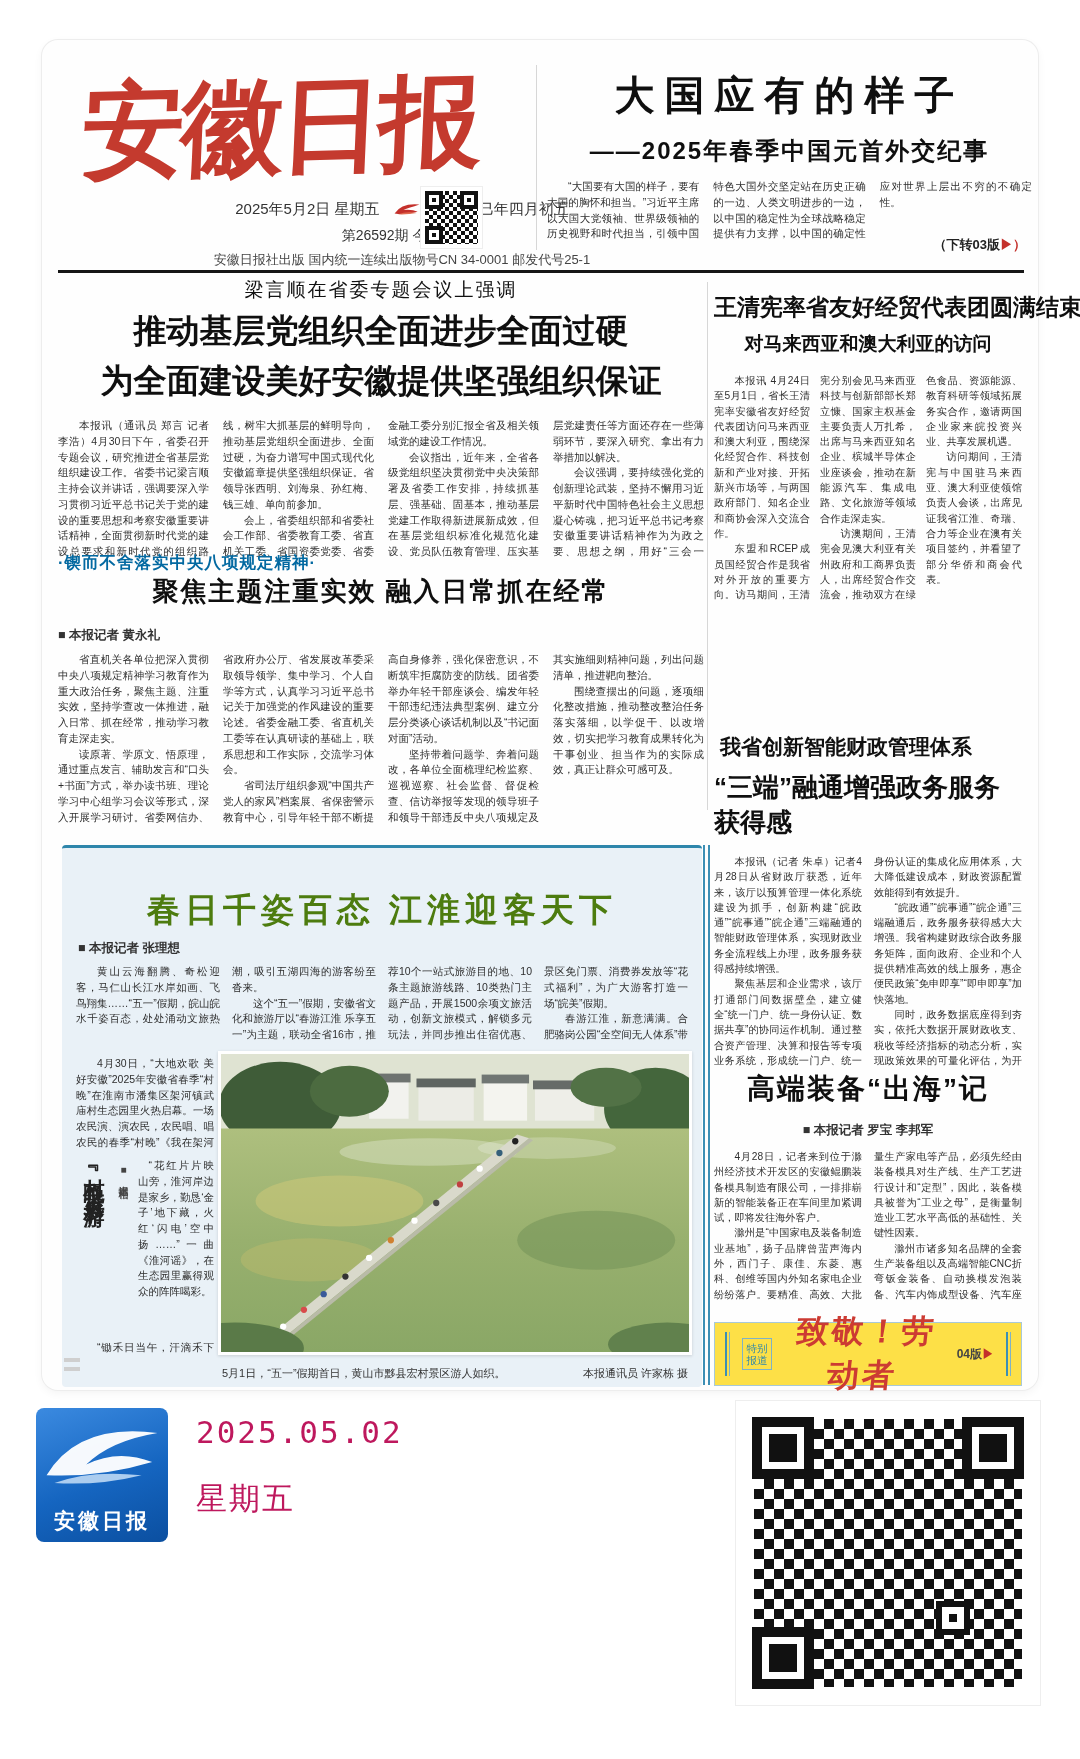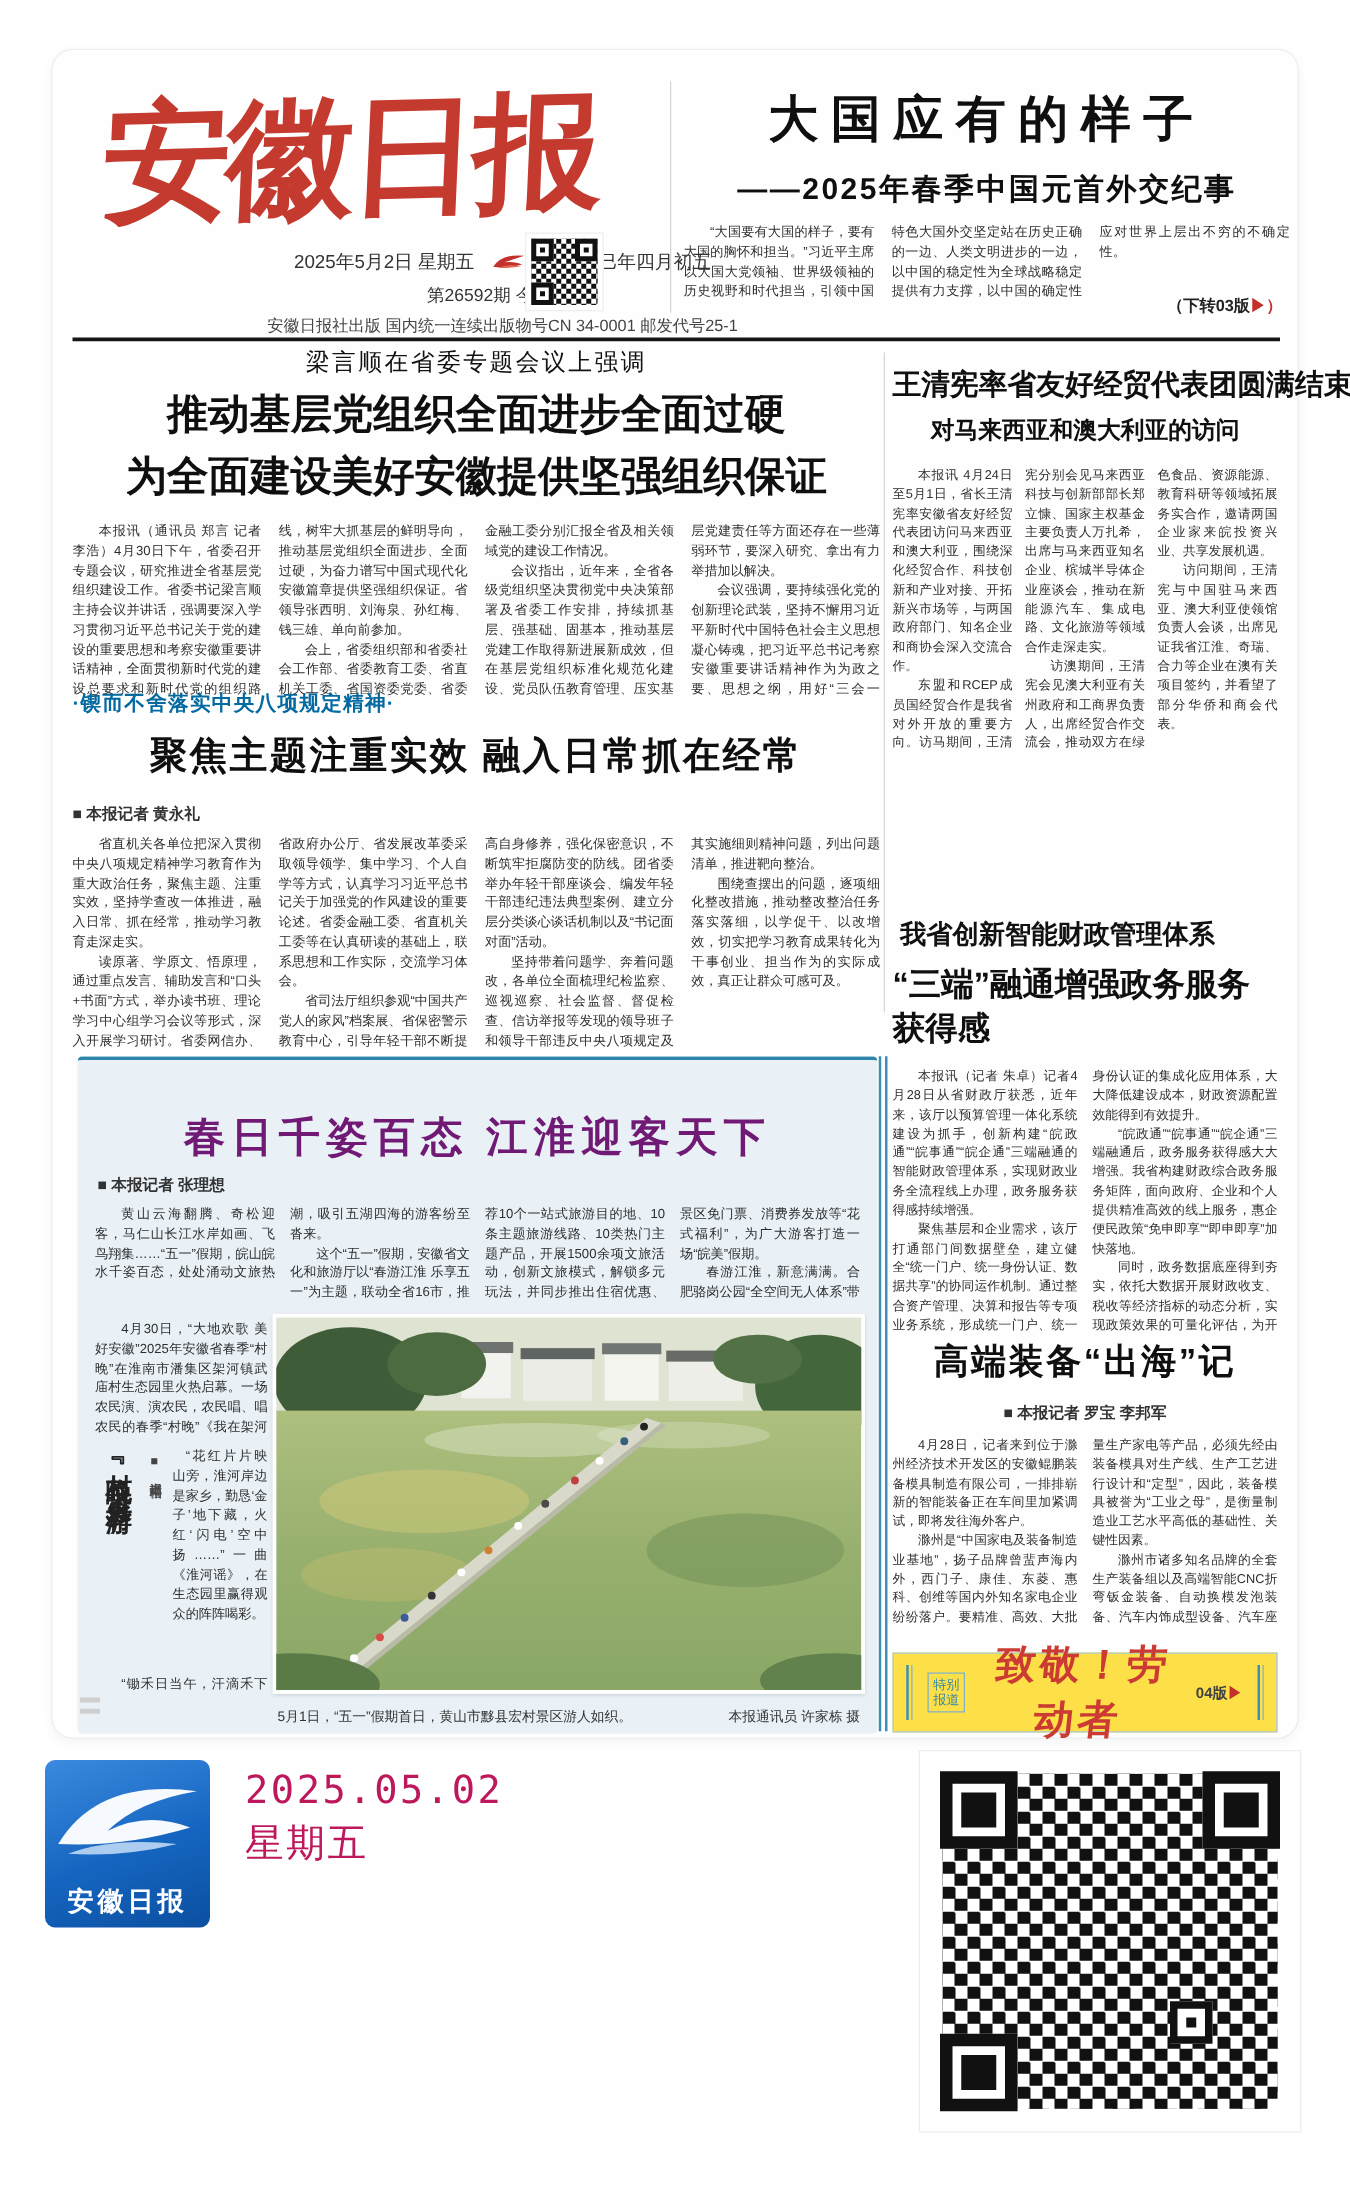--- a/index.html
+++ b/index.html
@@ -31,21 +31,21 @@
 
   .hairline-v { width:1px; background:#d7d7d7; }
   .rule-black { background:#161616; }
   .kicker { font-size:19px; text-align:center; color:#111; letter-spacing:2px; }
   .headline { font-weight:bold; color:#0f0f0f; text-align:center; white-space:nowrap; }
   .byline { font-size:12.5px; font-weight:bold; color:#333; }
   .red-kicker { font-size:16.5px; font-weight:bold; color:#0369a1; letter-spacing:1px; }
 
   
   .feature { background:#e9f1f7; border-top:3px solid #2e86ab; border-radius:4px; }
-  .feat-h { font-size:33px; font-weight:bold; color:#701a75; letter-spacing:5px; text-align:center; white-space:nowrap; }
+  .feat-h { font-size:33px; font-weight:bold; color:#4d7c0f; letter-spacing:5px; text-align:center; white-space:nowrap; }
   .vtitle { writing-mode:vertical-rl; font-size:21px; font-weight:bold; color:#222; letter-spacing:4px; }
   .vby { writing-mode:vertical-rl; font-size:10px; color:#444; margin-top:6px; }
   .caption { font-size:11px; color:#333; }
   .credit { font-size:11px; color:#333; }
 
   
   .blue-div { width:7px; border-left:2px solid #3c8fb5; border-right:2px solid #3c8fb5; }
 
   
   .special { background:#fde047; border:1px solid #a8c9d8; display:flex; align-items:center; padding:0 10px; gap:12px; }
@@ -130,21 +130,21 @@
       <div class="body-text cols4" style="margin-top:14px; height:142px;">
         <p>本报讯（通讯员 郑言 记者 李浩）4月30日下午，省委召开专题会议，研究推进全省基层党组织建设工作。省委书记梁言顺主持会议并讲话，强调要深入学习贯彻习近平总书记关于党的建设的重要思想和考察安徽重要讲话精神，全面贯彻新时代党的建设总要求和新时代党的组织路线，树牢大抓基层的鲜明导向，推动基层党组织全面进步、全面过硬，为奋力谱写中国式现代化安徽篇章提供坚强组织保证。省领导张西明、刘海泉、孙红梅、钱三雄、单向前参加。</p>
         <p>会上，省委组织部和省委社会工作部、省委教育工委、省直机关工委、省国资委党委、省委金融工委分别汇报全省及相关领域党的建设工作情况。</p>
         <p>会议指出，近年来，全省各级党组织坚决贯彻党中央决策部署及省委工作安排，持续抓基层、强基础、固基本，推动基层党建工作取得新进展新成效，但在基层党组织标准化规范化建设、党员队伍教育管理、压实基层党建责任等方面还存在一些薄弱环节，要深入研究、拿出有力举措加以解决。</p>
         <p>会议强调，要持续强化党的创新理论武装，坚持不懈用习近平新时代中国特色社会主义思想凝心铸魂，把习近平总书记考察安徽重要讲话精神作为为政之要、思想之纲，用好“三会一课”、主题党日等形式，把基层党组织建设成为坚强战斗堡垒。要扎实开展深入贯彻中央八项规定精神学习教育，以严的标准、严的要求一体推进学查改，注重开门搞教育，真正让群众可感可及。要不断健全上下贯通、执行有力的基层党建责任链条，强化基层组织功能，加大基层保障力度，推动各项任务一贯到底、落地见效。</p>
       </div>
     </div>
 
     <div class="abs" style="left:16px; top:512px; width:646px;">
       <div class="red-kicker">·锲而不舍落实中央八项规定精神·</div>
-      <div class="headline" style="font-size:30px; margin-top:10px; letter-spacing:2px;">聚焦主题注重实效 融入日常抓在经常</div>
+      <div class="headline" style="font-size:26px; letter-spacing:2px;">聚焦主题注重实效 融入日常抓在经常</div>
       <div class="byline" style="margin-top:18px;">■ 本报记者 黄永礼</div>
       <div class="body-text cols4" style="margin-top:8px; height:180px;">
         <p>省直机关各单位把深入贯彻中央八项规定精神学习教育作为重大政治任务，聚焦主题、注重实效，坚持学查改一体推进，融入日常、抓在经常，推动学习教育走深走实。</p>
         <p>读原著、学原文、悟原理，通过重点发言、辅助发言和“口头+书面”方式，举办读书班、理论学习中心组学习会议等形式，深入开展学习研讨。省委网信办、省政府办公厅、省发展改革委采取领导领学、集中学习、个人自学等方式，认真学习习近平总书记关于加强党的作风建设的重要论述。省委金融工委、省直机关工委等在认真研读的基础上，联系思想和工作实际，交流学习体会。</p>
         <p>省司法厅组织参观“中国共产党人的家风”档案展、省保密警示教育中心，引导年轻干部不断提高自身修养，强化保密意识，不断筑牢拒腐防变的防线。团省委举办年轻干部座谈会、编发年轻干部违纪违法典型案例、建立分层分类谈心谈话机制以及“书记面对面”活动。</p>
         <p>坚持带着问题学、奔着问题改，各单位全面梳理纪检监察、巡视巡察、社会监督、督促检查、信访举报等发现的领导班子和领导干部违反中央八项规定及其实施细则精神问题，列出问题清单，推进靶向整治。</p>
         <p>围绕查摆出的问题，逐项细化整改措施，推动整改整治任务落实落细，以学促干、以改增效，切实把学习教育成果转化为干事创业、担当作为的实际成效，真正让群众可感可及。</p>
       </div>
     </div>
 
@@ -277,21 +277,21 @@
   <div class="abs app-logo" style="left:36px; top:1408px; width:132px; height:134px; position:absolute;">
     <svg width="132" height="100" viewBox="0 0 100 70">
       <path d="M8 48 Q32 8 92 16 Q56 22 38 40 Q62 28 88 38 Q48 50 8 48 Z" fill="#ffffff" opacity=".96"></path>
       <path d="M14 54 Q40 44 80 48 Q48 56 14 54 Z" fill="#bcd8f4" opacity=".9"></path>
     </svg>
     <div class="brand">安徽日报</div>
   </div>
 
   <div class="abs" style="left:196px; top:1414px;">
     <div class="foot-date">2025.05.02</div>
-    <div class="foot-date" style="margin-top:4px;">星期五</div>
+    <div class="foot-date" style="margin-top:28px;">星期五</div>
   </div>
 
   <div class="abs qr" style="left:735px; top:1400px; width:306px; height:306px;">
     <div class="mods"></div>
     <div class="finder" style="left:16px; top:16px; width:62px; height:62px;"></div>
     <div class="finder" style="right:16px; top:16px; width:62px; height:62px;"></div>
     <div class="finder" style="left:16px; bottom:16px; width:62px; height:62px;"></div>
     <div class="finder" style="right:70px; bottom:70px; width:34px; height:34px; border-width:6px;"></div>
   </div>
 </div>

